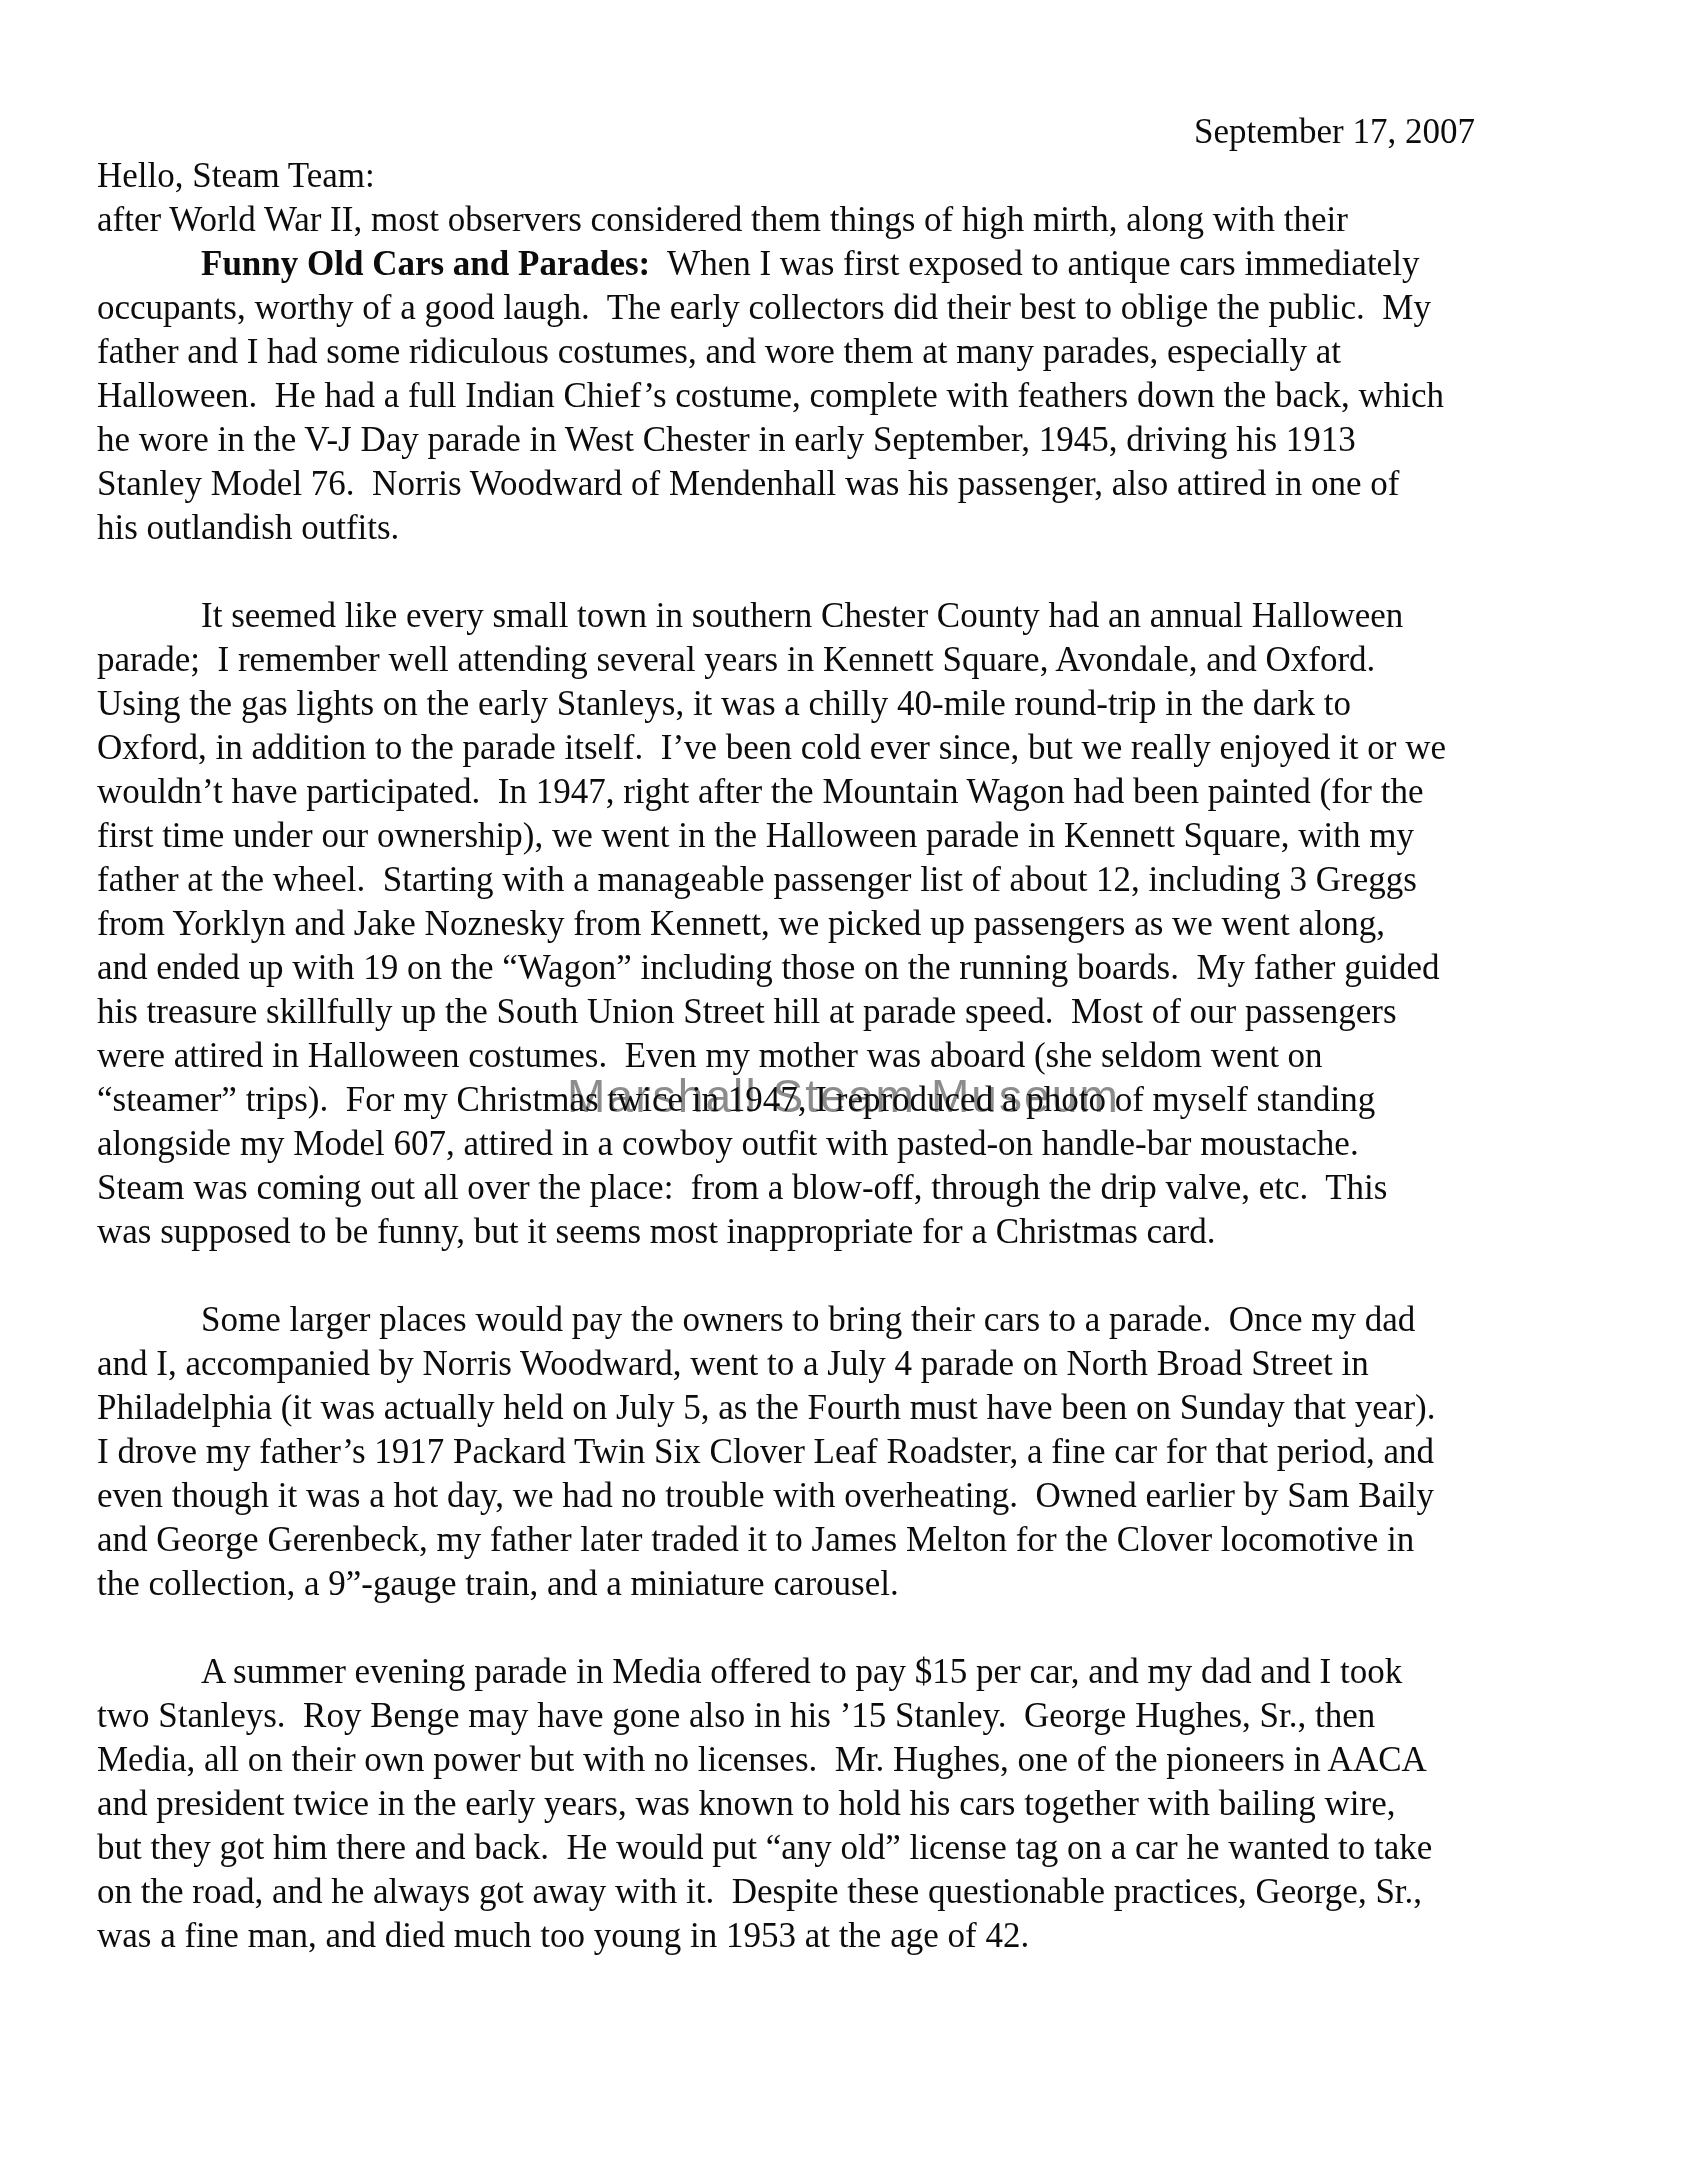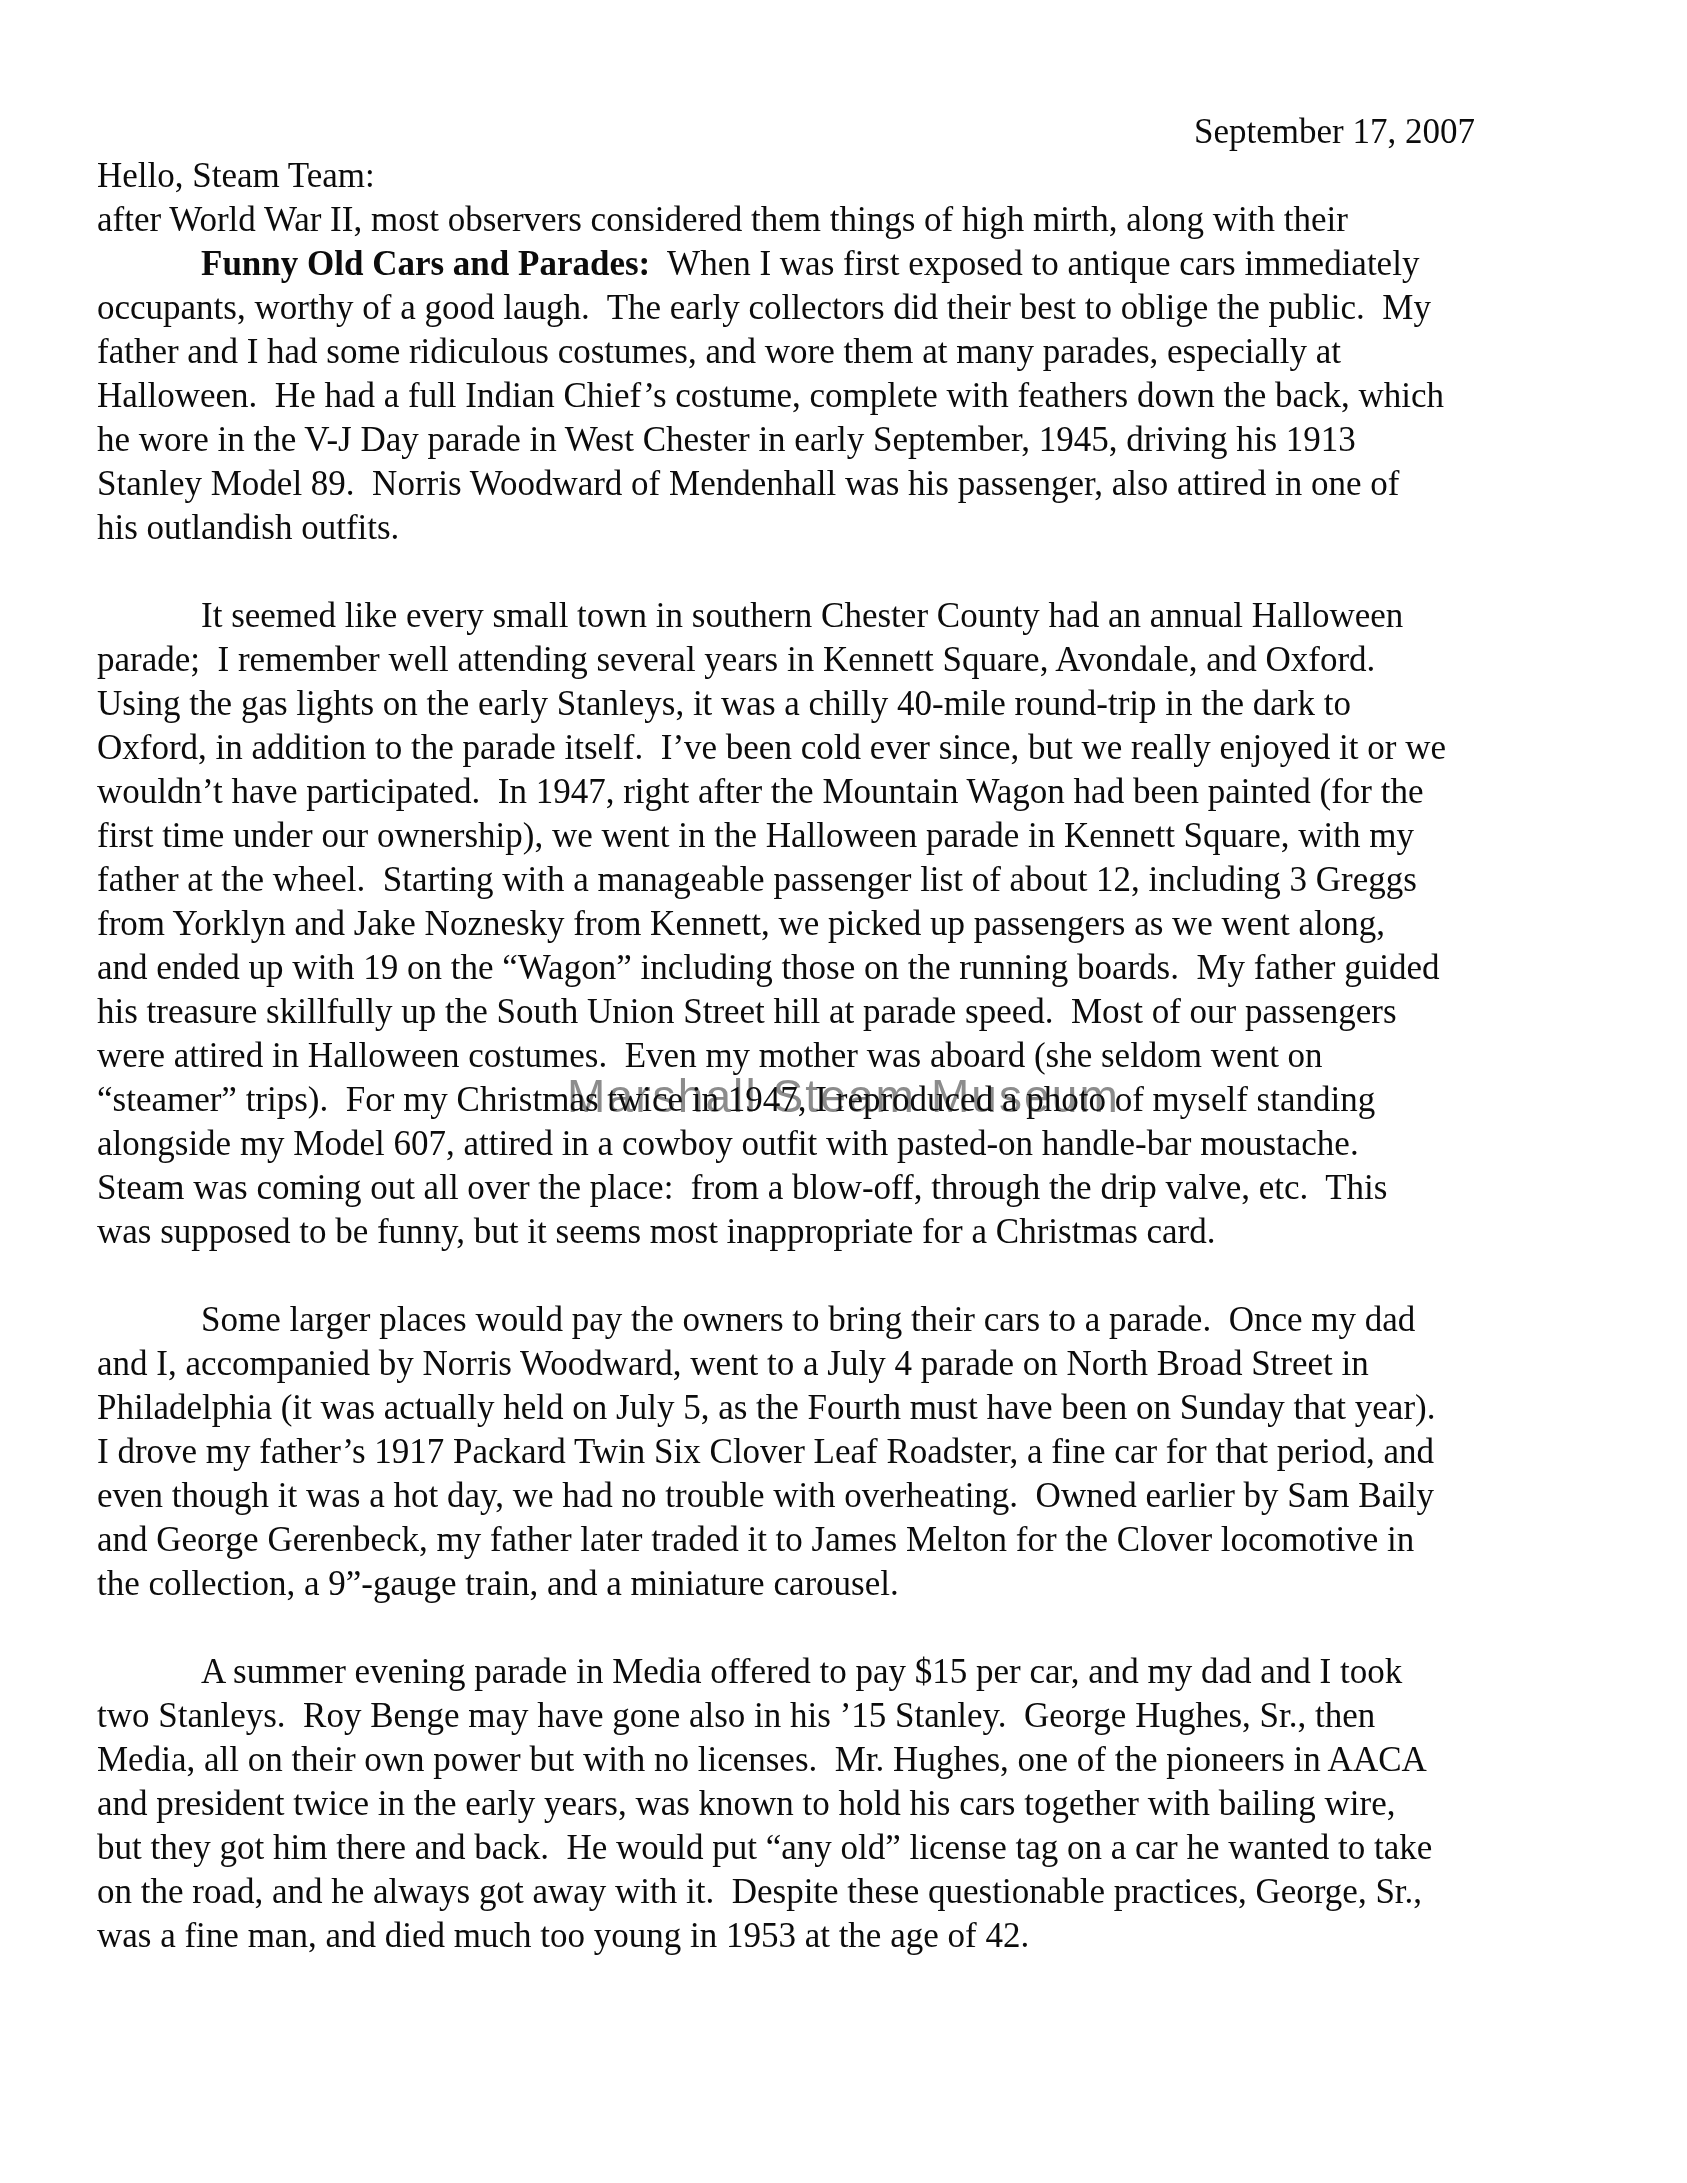--- a/index.html
+++ b/index.html
@@ -63,21 +63,21 @@
     <div class="line date-line">September 17, 2007</div>
     <div class="line">Hello, Steam Team:</div>
     <div id="body-paragraphs">
         <div class="para">
           <div class="line">after World War II, most observers considered them things of high mirth, along with their</div>
           <div class="line indent"><b class="lead">Funny Old Cars and Parades:</b>  When I was first exposed to antique cars immediately</div>
           <div class="line">occupants, worthy of a good laugh.  The early collectors did their best to oblige the public.  My</div>
           <div class="line">father and I had some ridiculous costumes, and wore them at many parades, especially at</div>
           <div class="line">Halloween.  He had a full Indian Chief’s costume, complete with feathers down the back, which</div>
           <div class="line">he wore in the V-J Day parade in West Chester in early September, 1945, driving his 1913</div>
-          <div class="line">Stanley Model 89.  Norris Woodward of Mendenhall was his passenger, also attired in one of</div>
+          <div class="line">Stanley Model 76.  Norris Woodward of Mendenhall was his passenger, also attired in one of</div>
           <div class="line">his outlandish outfits.</div>
         </div>
         <div class="para">
           <div class="line indent">It seemed like every small town in southern Chester County had an annual Halloween</div>
           <div class="line">parade;  I remember well attending several years in Kennett Square, Avondale, and Oxford.</div>
           <div class="line">Using the gas lights on the early Stanleys, it was a chilly 40-mile round-trip in the dark to</div>
           <div class="line">Oxford, in addition to the parade itself.  I’ve been cold ever since, but we really enjoyed it or we</div>
           <div class="line">wouldn’t have participated.  In 1947, right after the Mountain Wagon had been painted (for the</div>
           <div class="line">first time under our ownership), we went in the Halloween parade in Kennett Square, with my</div>
           <div class="line">father at the wheel.  Starting with a manageable passenger list of about 12, including 3 Greggs</div>

